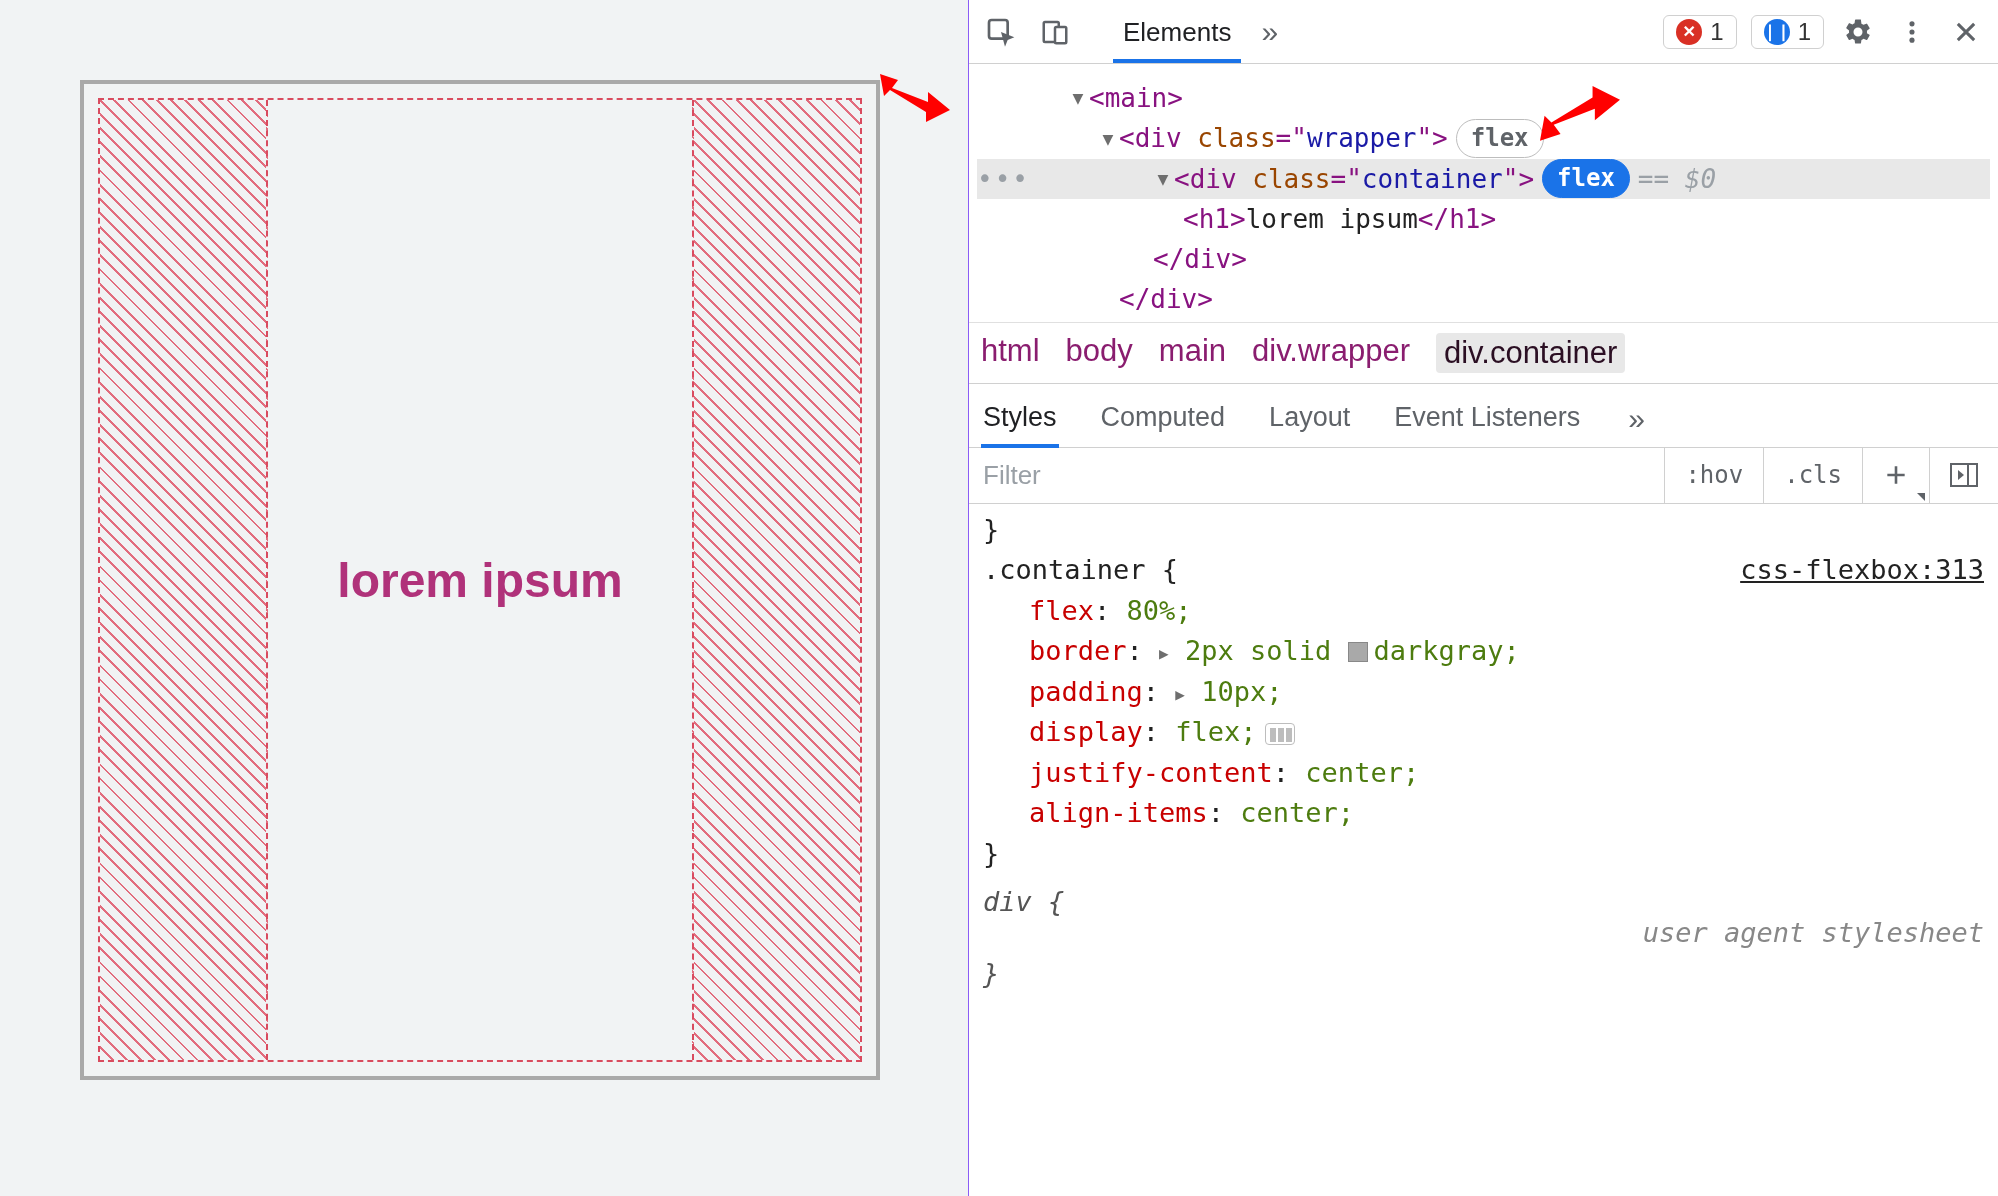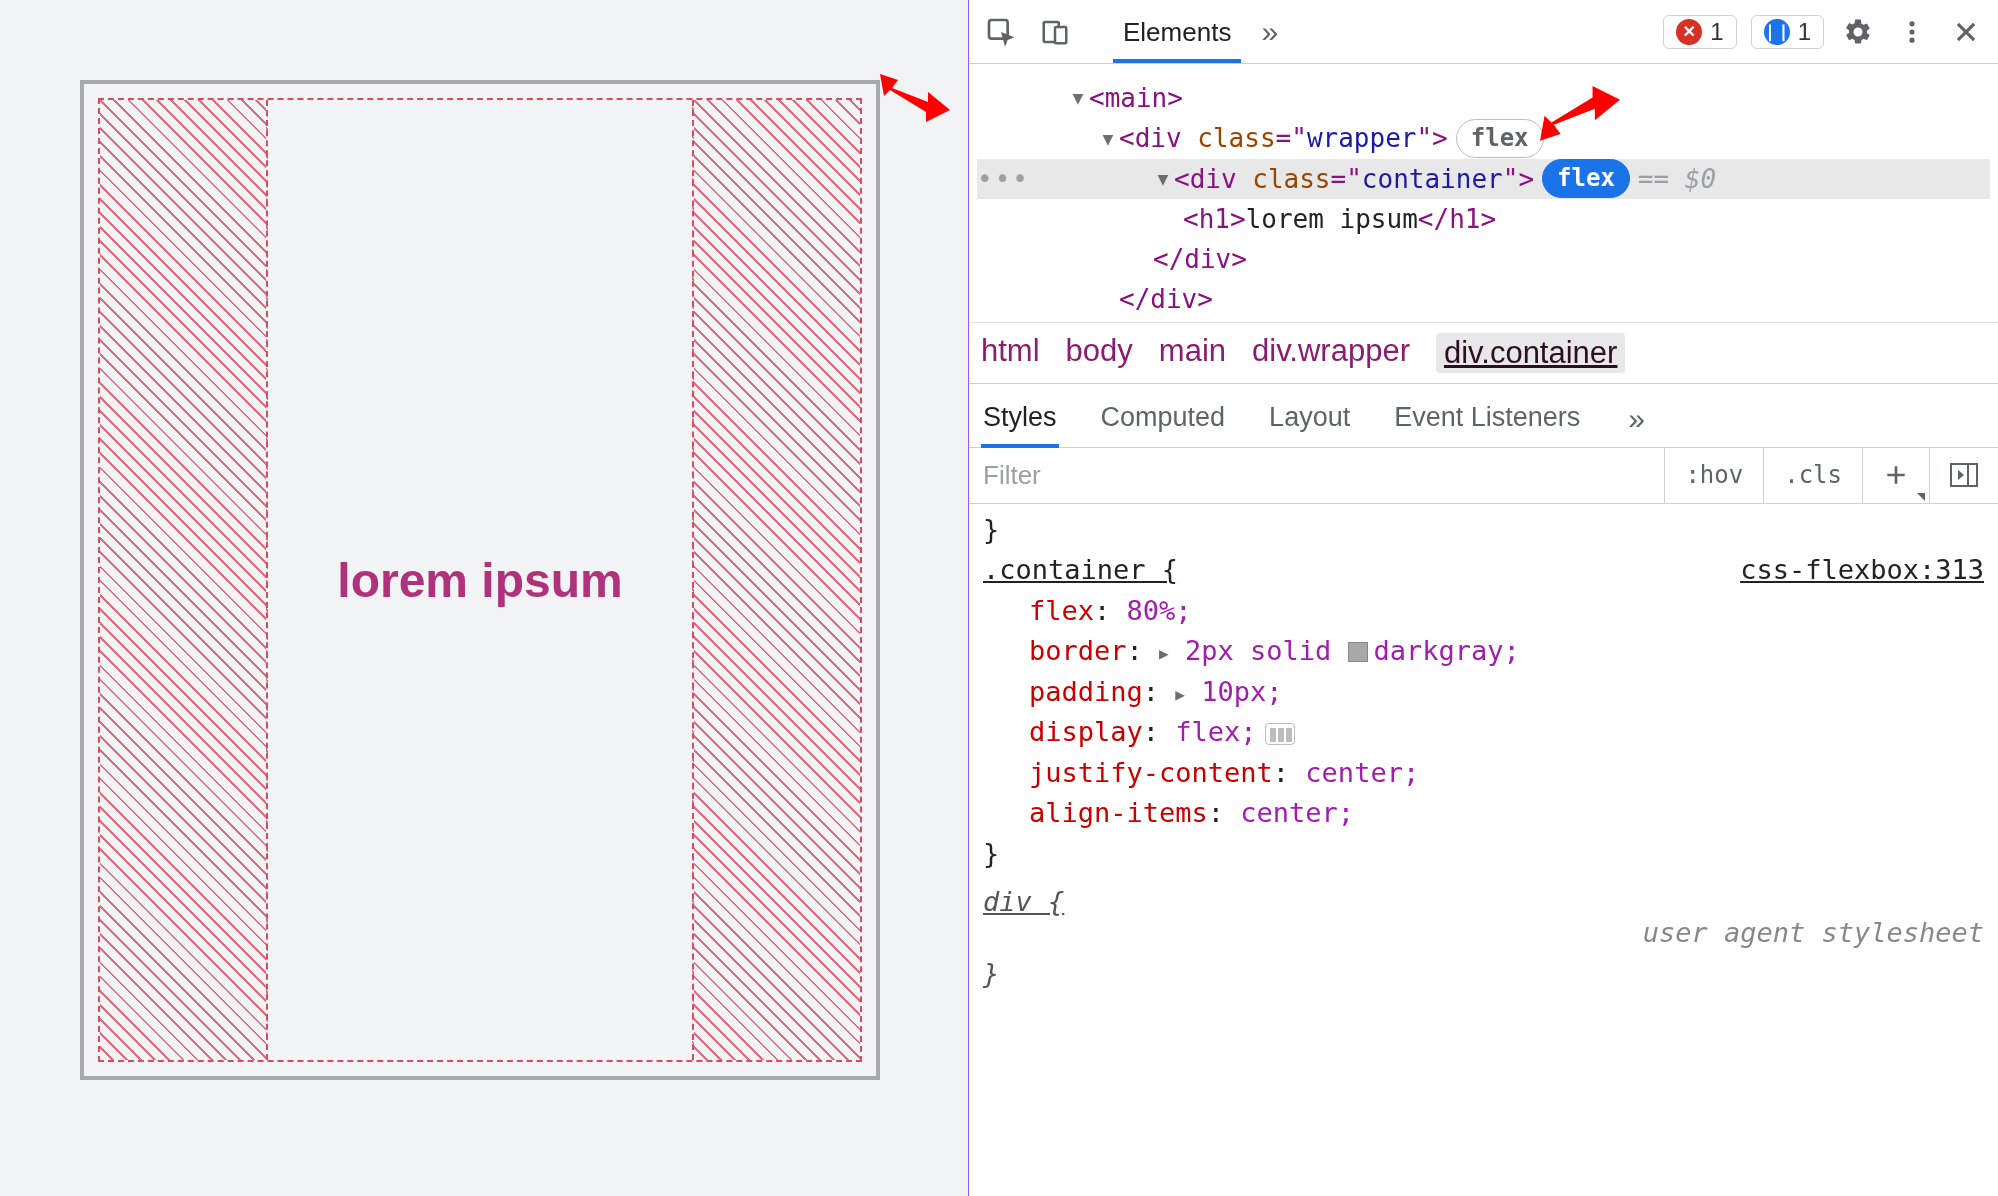--- a/index.html
+++ b/index.html
@@ -241,25 +241,25 @@
     padding: 6px 14px 12px 14px;
     font-family:"Menlo","Monaco","Consolas",monospace;
     font-size: 27px;
     line-height: 1.5;
     color:#222;
   }
   .rule { margin-bottom: 8px; }
   .rule-head { display:flex; }
   .rule-head .src { margin-left:auto; text-decoration: underline; color:#222; }
   .rule-head .src.ua { text-decoration:none; font-style:italic; color:#888;margin-top:31px; }
-  .sel  { color:#222;text-decoration:underline; }
+  .sel  { color:#222; }
   .brace{ color:#222; }
   .decl { padding-left: 46px; }
   .prop { color:#c80000; }
-  .val  { color:#a21caf; }
+  .val  { color:#4d7c0f; }
   .expand-tri { color:#6e6e6e; font-size:16px; vertical-align:1px; }
   .swatch {
     display:inline-block; width:20px; height:20px;
     background:#a9a9a9; border:1px solid #888; vertical-align:-2px;
     margin-right:6px;
   }
   .flexedit {
     display:inline-block; vertical-align:-4px; margin-left:8px;
     width:30px; height:22px; border:1px solid #bdbdbd; border-radius:4px;
     background:

